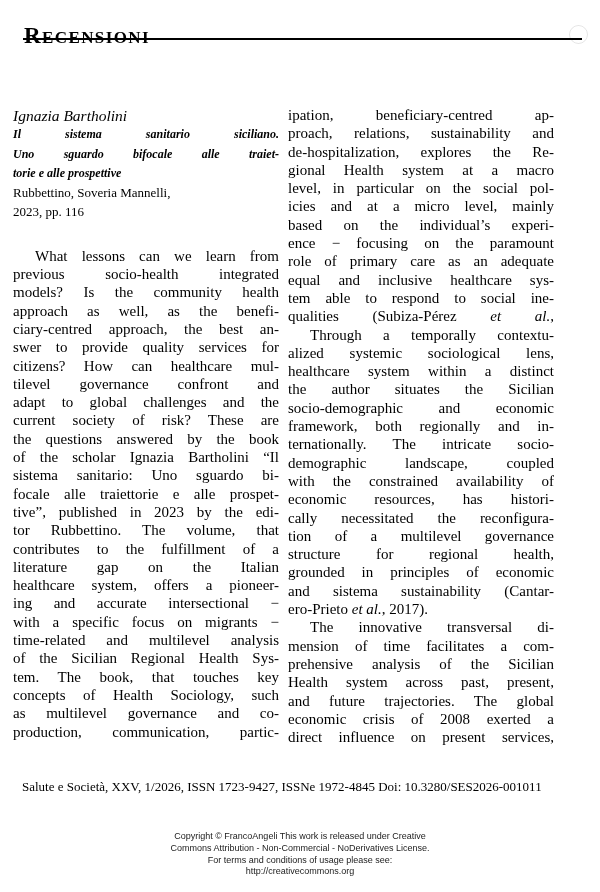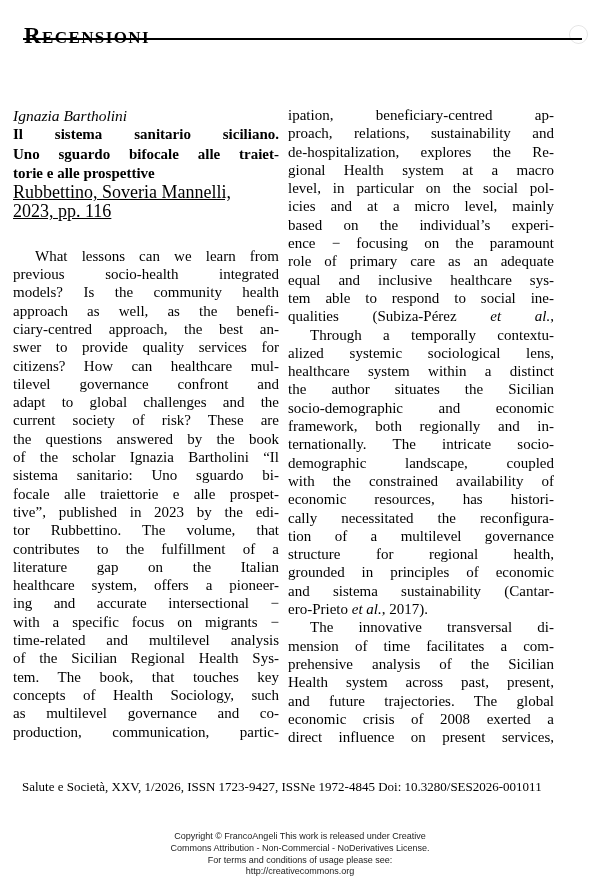--- a/index.html
+++ b/index.html
@@ -14,22 +14,22 @@
   .page-title .initial {font-size:23px;}
   .header-rule {position:absolute; top:38px; left:23px; width:559px; height:2px; background:#000;}
   .watermark-circle {
     position:absolute; top:25px; left:569px; width:17px; height:17px;
     border:1px solid rgba(0,0,0,0.10); border-radius:50%;
   }
   .columns {position:absolute; top:106px; left:13px; width:556px; display:flex; gap:9px;}
   .column {width:266px; font-size:15px; line-height:18.3px;}
   .block {margin:0;}
   .block-author {font-style:italic; font-size:15.5px; line-height:19.3px;}
-  .block-book-title {font-weight:bold; font-size:15px; line-height:19.3px;}
-  .block-imprint {font-size:18px; line-height:19.3px;text-decoration:underline;}
+  .block-book-title {font-weight:bold; font-size:12px; line-height:19.3px;font-style:italic;}
+  .block-imprint {font-size:13px; line-height:19.3px;}
   .line {white-space:normal;}
   .line.just {text-align:justify; text-align-last:justify;}
   .line.indent {text-indent:22px;}
   .journal-line {
     position:absolute; top:779px; left:22px; width:562px;
     font-size:13px; line-height:15px;
   }
   .copyright {
     position:absolute; top:831px; left:0; width:600px; text-align:center;
     font-family:"Liberation Sans", sans-serif; font-size:9px; line-height:11.8px; color:#1b1b1b;

